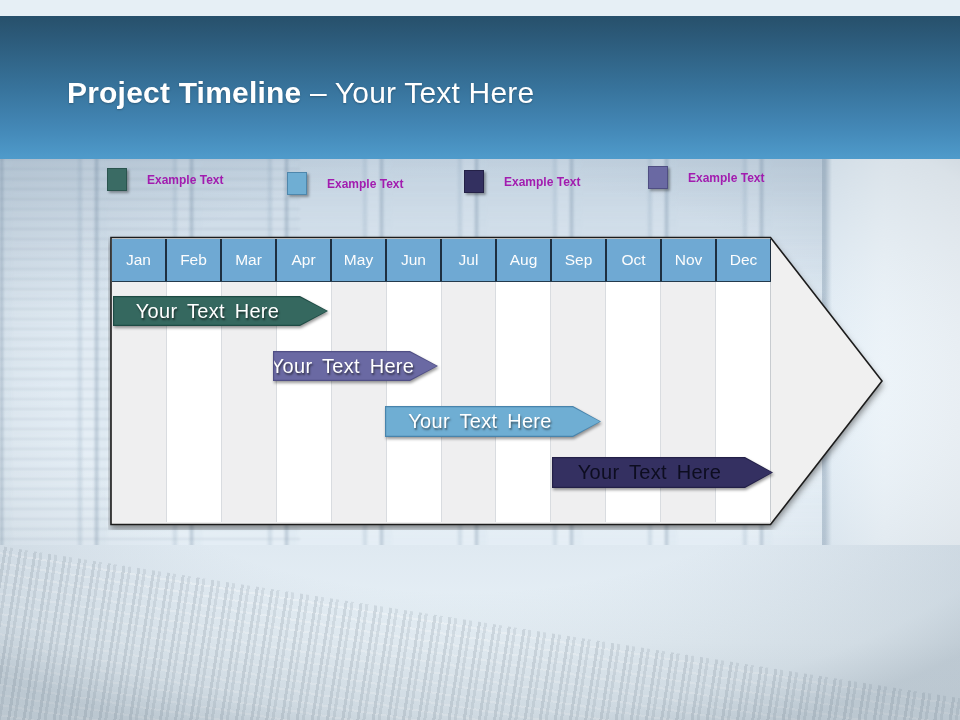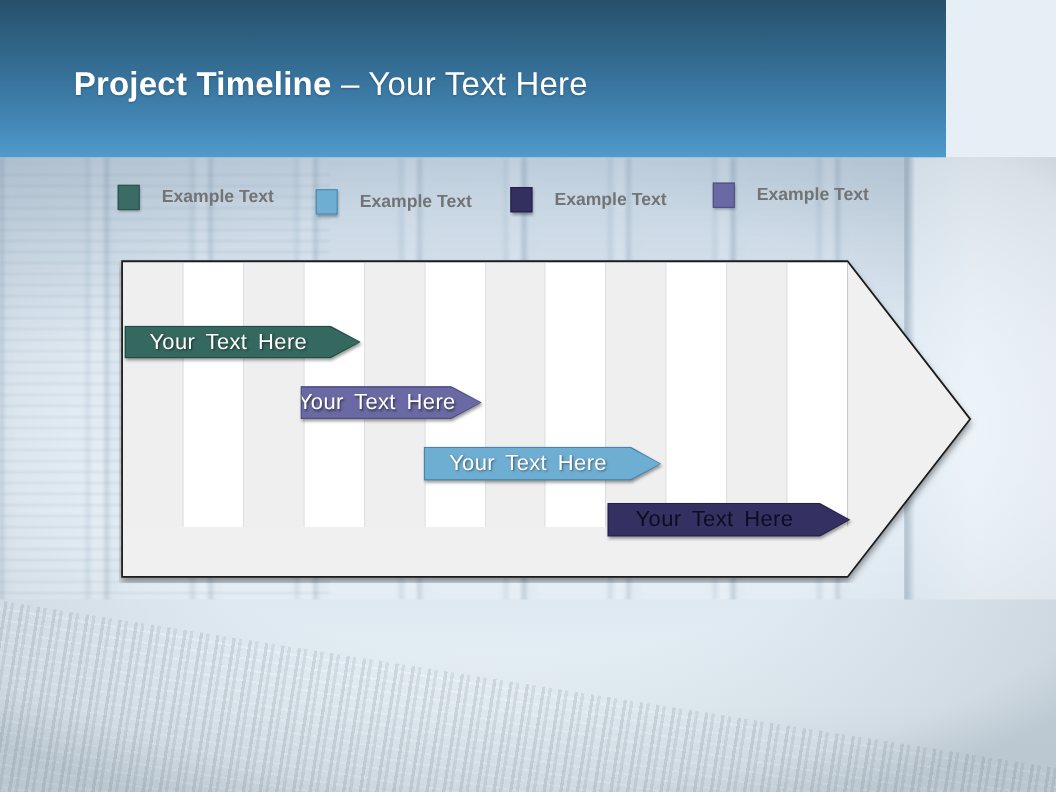--- a/index.html
+++ b/index.html
@@ -3,21 +3,21 @@
 <meta charset="utf-8">
 <style>
   html,body{margin:0;padding:0;}
   body{
     width:960px;height:720px;position:relative;overflow:hidden;
     font-family:"Liberation Sans",sans-serif;
     background:#e6eff5;
   }
   
   .slide-header{
-    position:absolute;left:0;top:0;width:860px;height:143px;z-index:5;
+    position:absolute;left:0;top:16px;width:960px;height:143px;z-index:5;
     background:linear-gradient(180deg,#27506b 0%,#2e5f80 22%,#38749d 52%,#4489b8 80%,#4f9bcb 100%);
     text-decoration:underline;
   }
   .slide-title{
     position:absolute;left:67px;top:60px;
     font-size:30px;color:#ffffff;letter-spacing:0.2px;white-space:nowrap;
     text-shadow:0 1px 2px rgba(0,0,0,0.25);
   }
   .slide-title .t-bold{font-weight:700;}
   .slide-title .t-light{font-weight:400;}
@@ -74,21 +74,21 @@
   .legend-item{position:absolute;display:flex;align-items:center;}
   .legend-swatch{
     width:20px;height:23px;box-sizing:border-box;border:1px solid;
     box-shadow:1.5px 2px 2.5px rgba(0,0,0,0.35);
   }
   .sw-0{background:#3a6b64;border-color:#2a544e;}
   .sw-1{background:#6faed3;border-color:#4e87ac;}
   .sw-2{background:#333060;border-color:#242147;}
   .sw-3{background:#6a69a3;border-color:#4f4e82;}
   .legend-label{
-    margin-left:20px;font-size:16px;font-weight:700;color:#737373;white-space:nowrap;
+    margin-left:20px;font-size:12px;font-weight:700;color:#a21caf;white-space:nowrap;
   }
   
   .arrow-graphic{position:absolute;left:108px;top:235px;width:782px;height:295px;z-index:11;}
   .arrow-svg{position:absolute;left:0;top:0;width:782px;height:295px;}
   .arrow-shape{
     fill:#f0f0f0;stroke:#1c1c1c;stroke-width:1.6;
     filter:drop-shadow(0 4px 3px rgba(35,35,35,0.5));
   }
   .table-content{position:absolute;left:4px;top:4px;width:659px;height:284px;}
   .month-row{
@@ -165,20 +165,34 @@
     <span class="legend-label">Example Text</span>
   </div>
 </div>
 
 <div class="arrow-graphic">
   <svg class="arrow-svg" viewBox="0 0 782 295">
     <path class="arrow-shape" d="M3 2.5 L662.5 2.5 L774 146 L662.5 289.5 L3 289.5 Z"></path>
   </svg>
 
   <div class="table-content">
+    <div class="month-row">
+      <div class="month-cell">Jan</div>
+      <div class="month-cell">Feb</div>
+      <div class="month-cell">Mar</div>
+      <div class="month-cell">Apr</div>
+      <div class="month-cell">May</div>
+      <div class="month-cell">Jun</div>
+      <div class="month-cell">Jul</div>
+      <div class="month-cell">Aug</div>
+      <div class="month-cell">Sep</div>
+      <div class="month-cell">Oct</div>
+      <div class="month-cell">Nov</div>
+      <div class="month-cell">Dec</div>
+    </div>
     <div class="grid-row">
       <div class="grid-col"></div>
       <div class="grid-col"></div>
       <div class="grid-col"></div>
       <div class="grid-col"></div>
       <div class="grid-col"></div>
       <div class="grid-col"></div>
       <div class="grid-col"></div>
       <div class="grid-col"></div>
       <div class="grid-col"></div>

